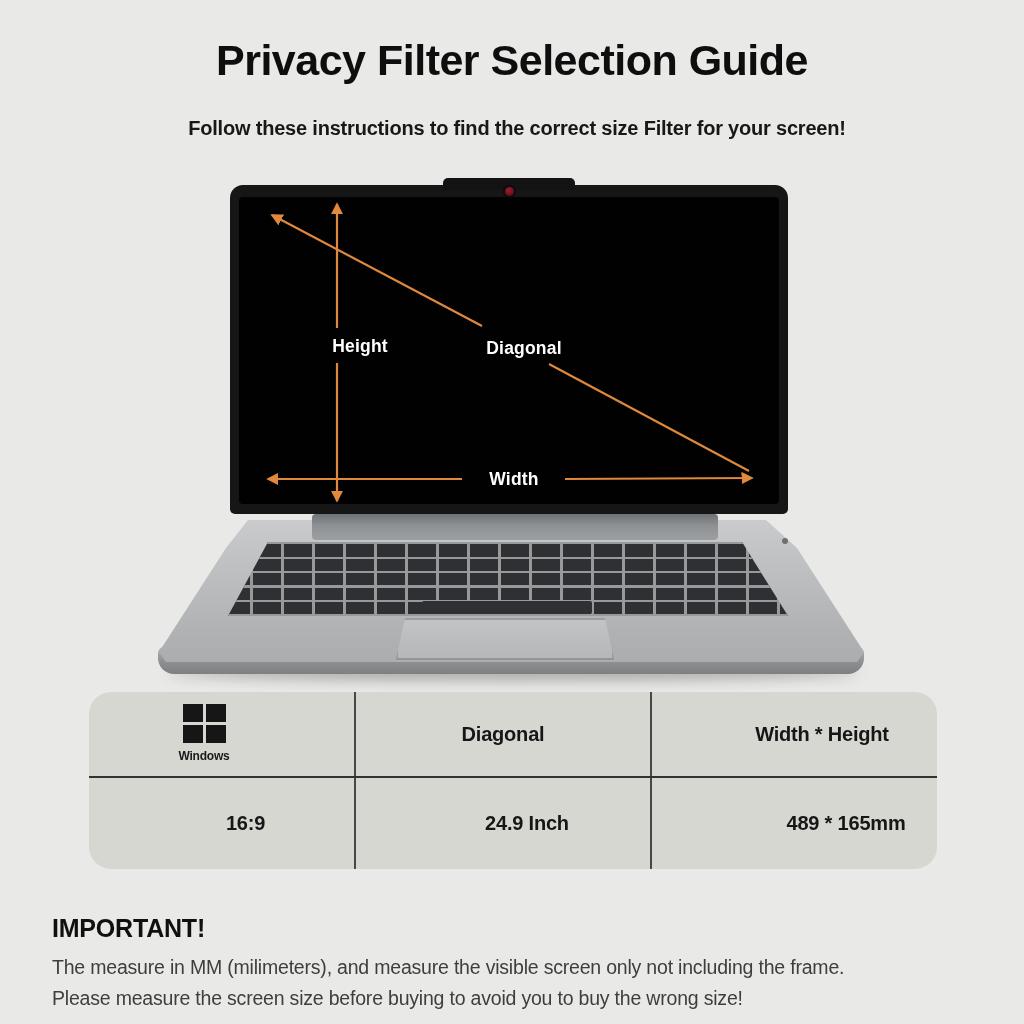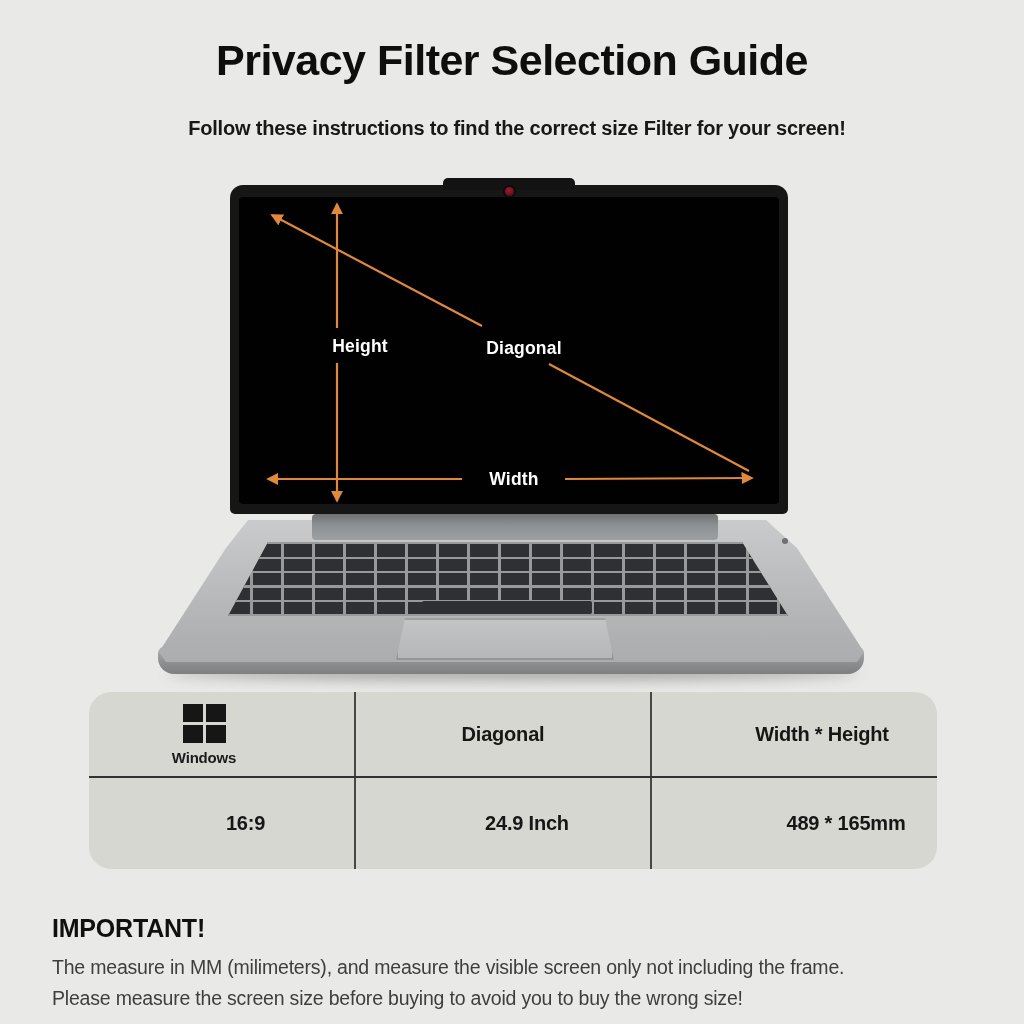--- a/index.html
+++ b/index.html
@@ -102,21 +102,21 @@
   .cell{position:absolute;display:flex;align-items:center;justify-content:center;
     color:#161616;font-size:20px;font-weight:700;letter-spacing:-0.2px;}
   .head-row{top:0;height:84px;}
   .val-row{top:86px;height:91px;margin-left:24px;}
   .c1{left:0;width:265px;} .c2{left:267px;width:294px;} .c3{left:563px;width:340px;}
   .os-cell{flex-direction:column;justify-content:flex-start;padding-top:12px;left:0;width:230px;}
   .winlogo{
     display:grid;grid-template-columns:20px 20px;grid-template-rows:18px 18px;gap:3px;
   }
   .winlogo span{background:#161616;}
-  .winlabel{margin-top:6px;font-size:15px;font-weight:700;color:#1a1a1a;}
+  .winlabel{margin-top:6px;font-size:12px;font-weight:700;color:#1a1a1a;}
 
   
   .footer{position:absolute;left:52px;top:914px;width:940px;z-index:9;}
   .imp{font-size:25px;font-weight:700;color:#101010;margin-bottom:9px;letter-spacing:-0.2px;}
   .note-line{font-size:19.5px;font-weight:400;color:#3e3e3e;line-height:31px;letter-spacing:-0.2px;}
 </style>
 </head>
 <body>
 
 <div class="stage">

